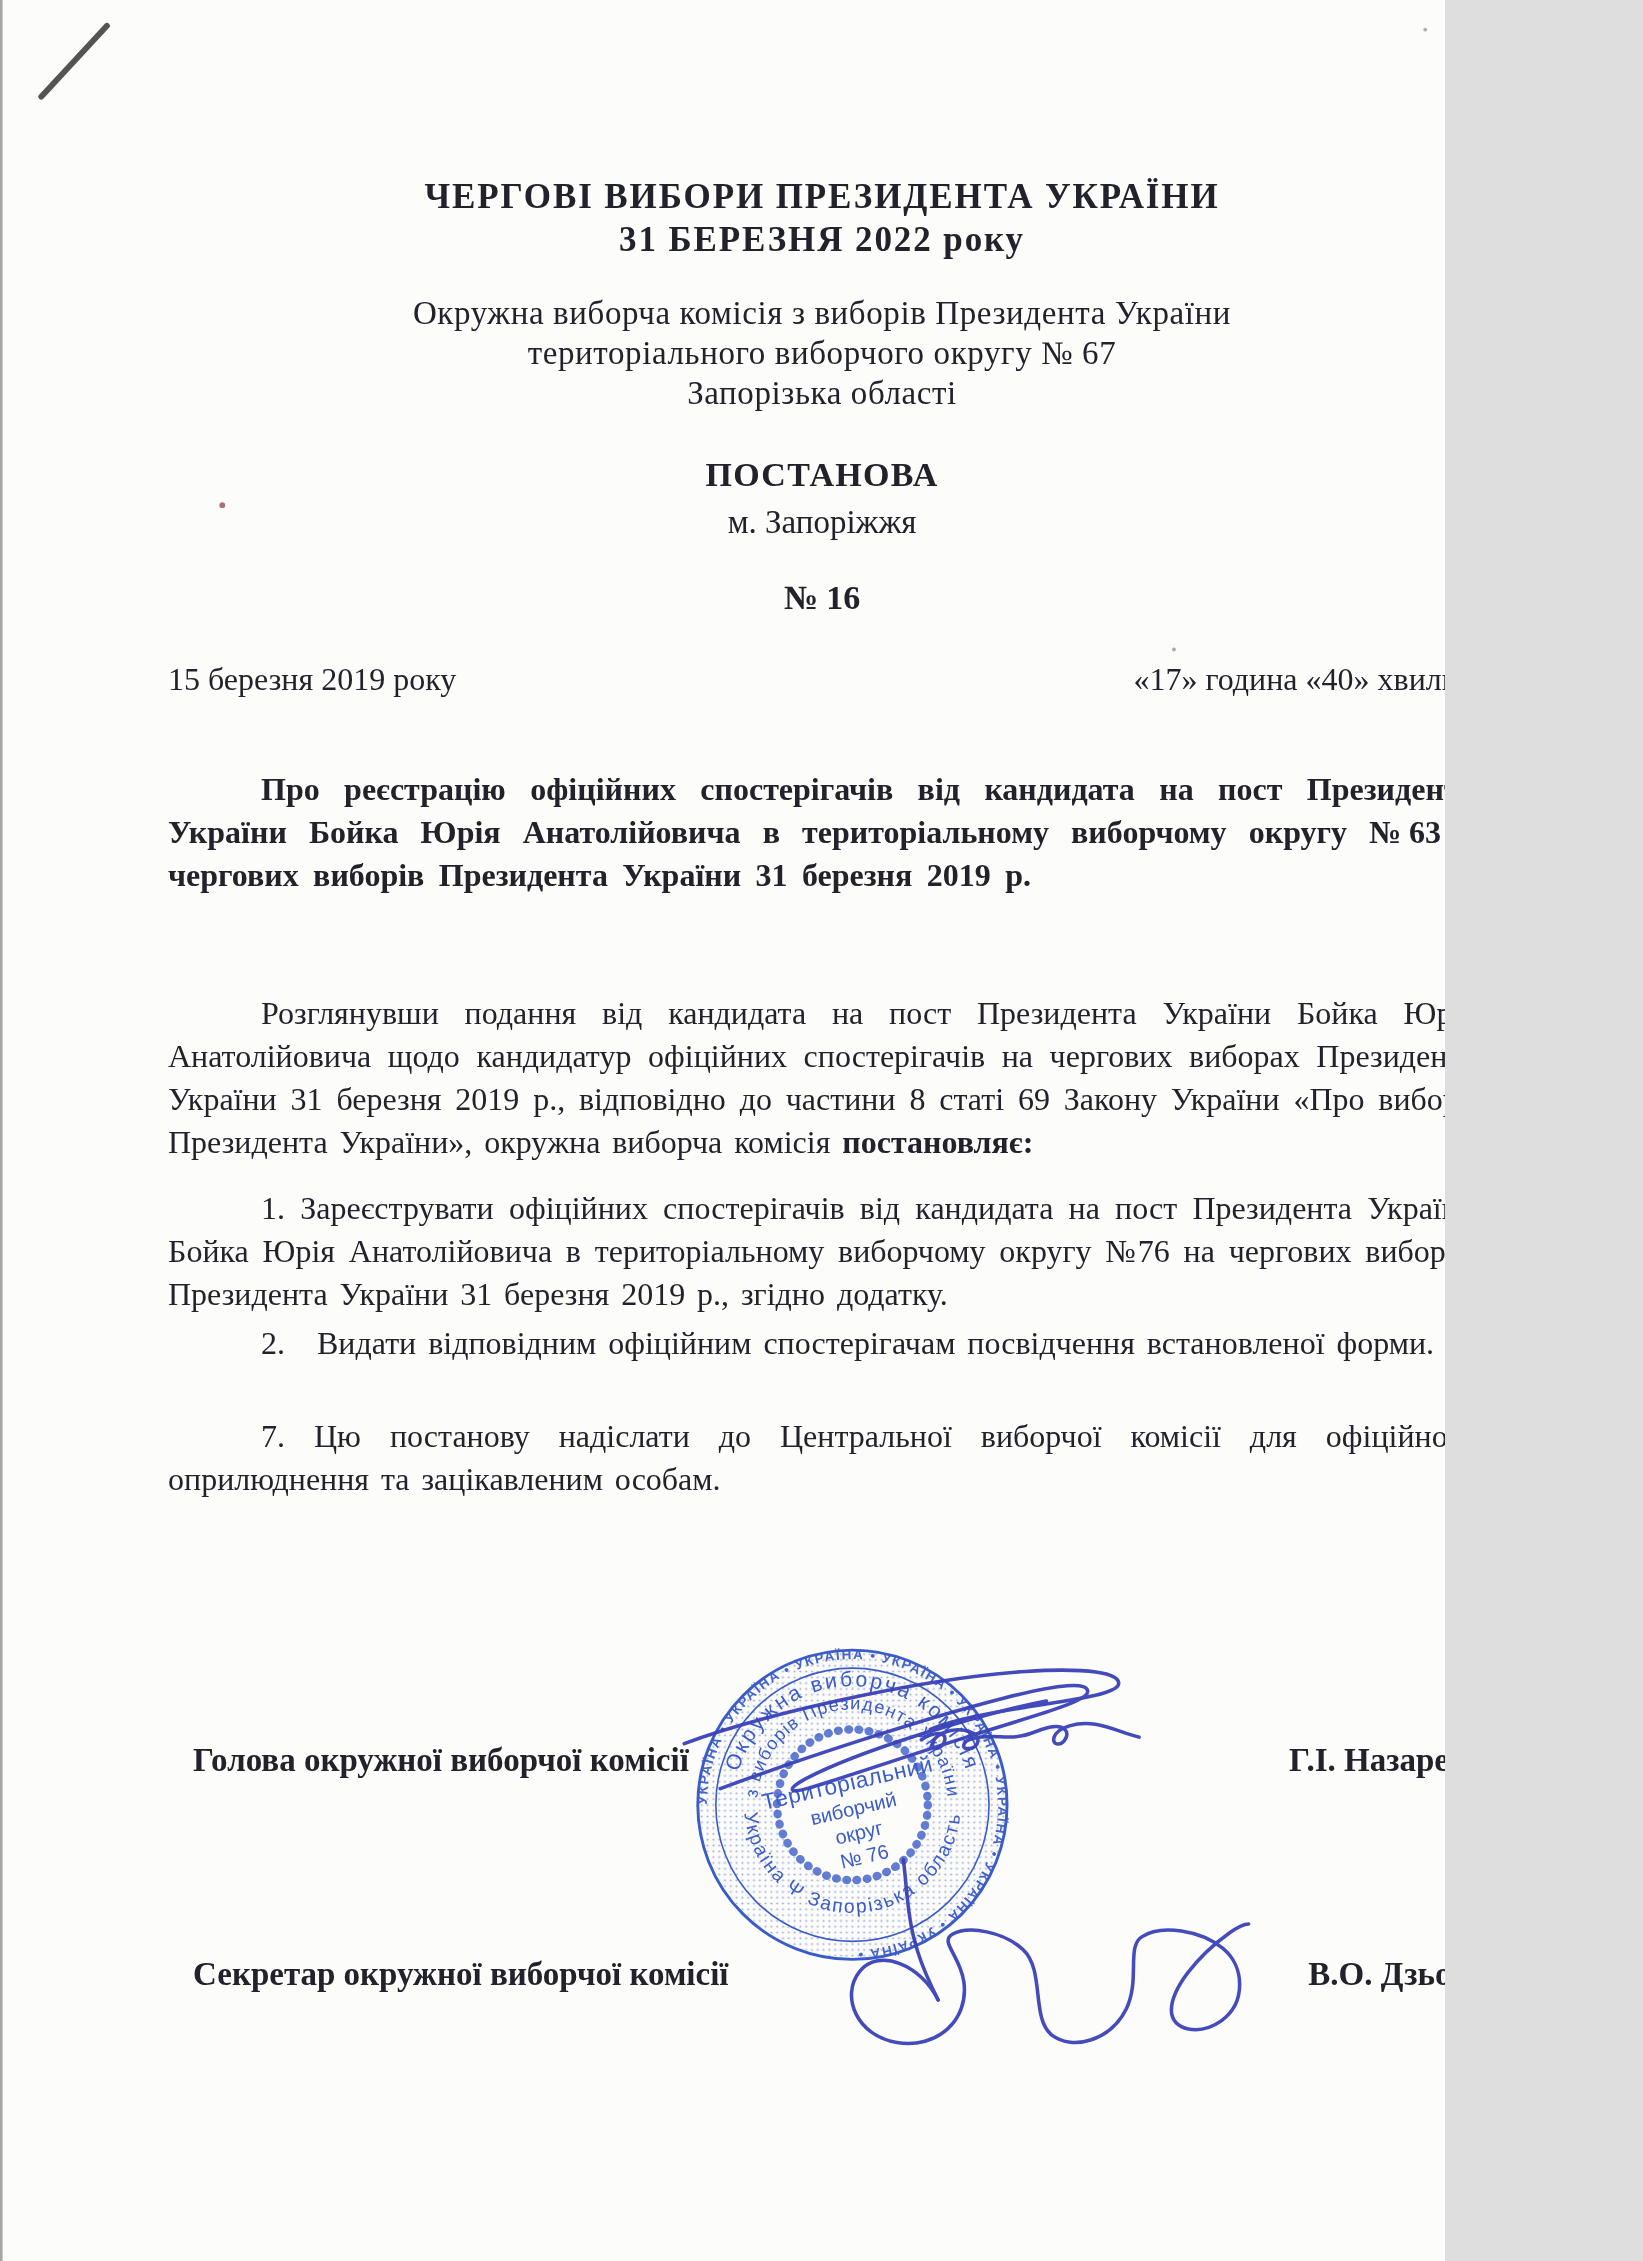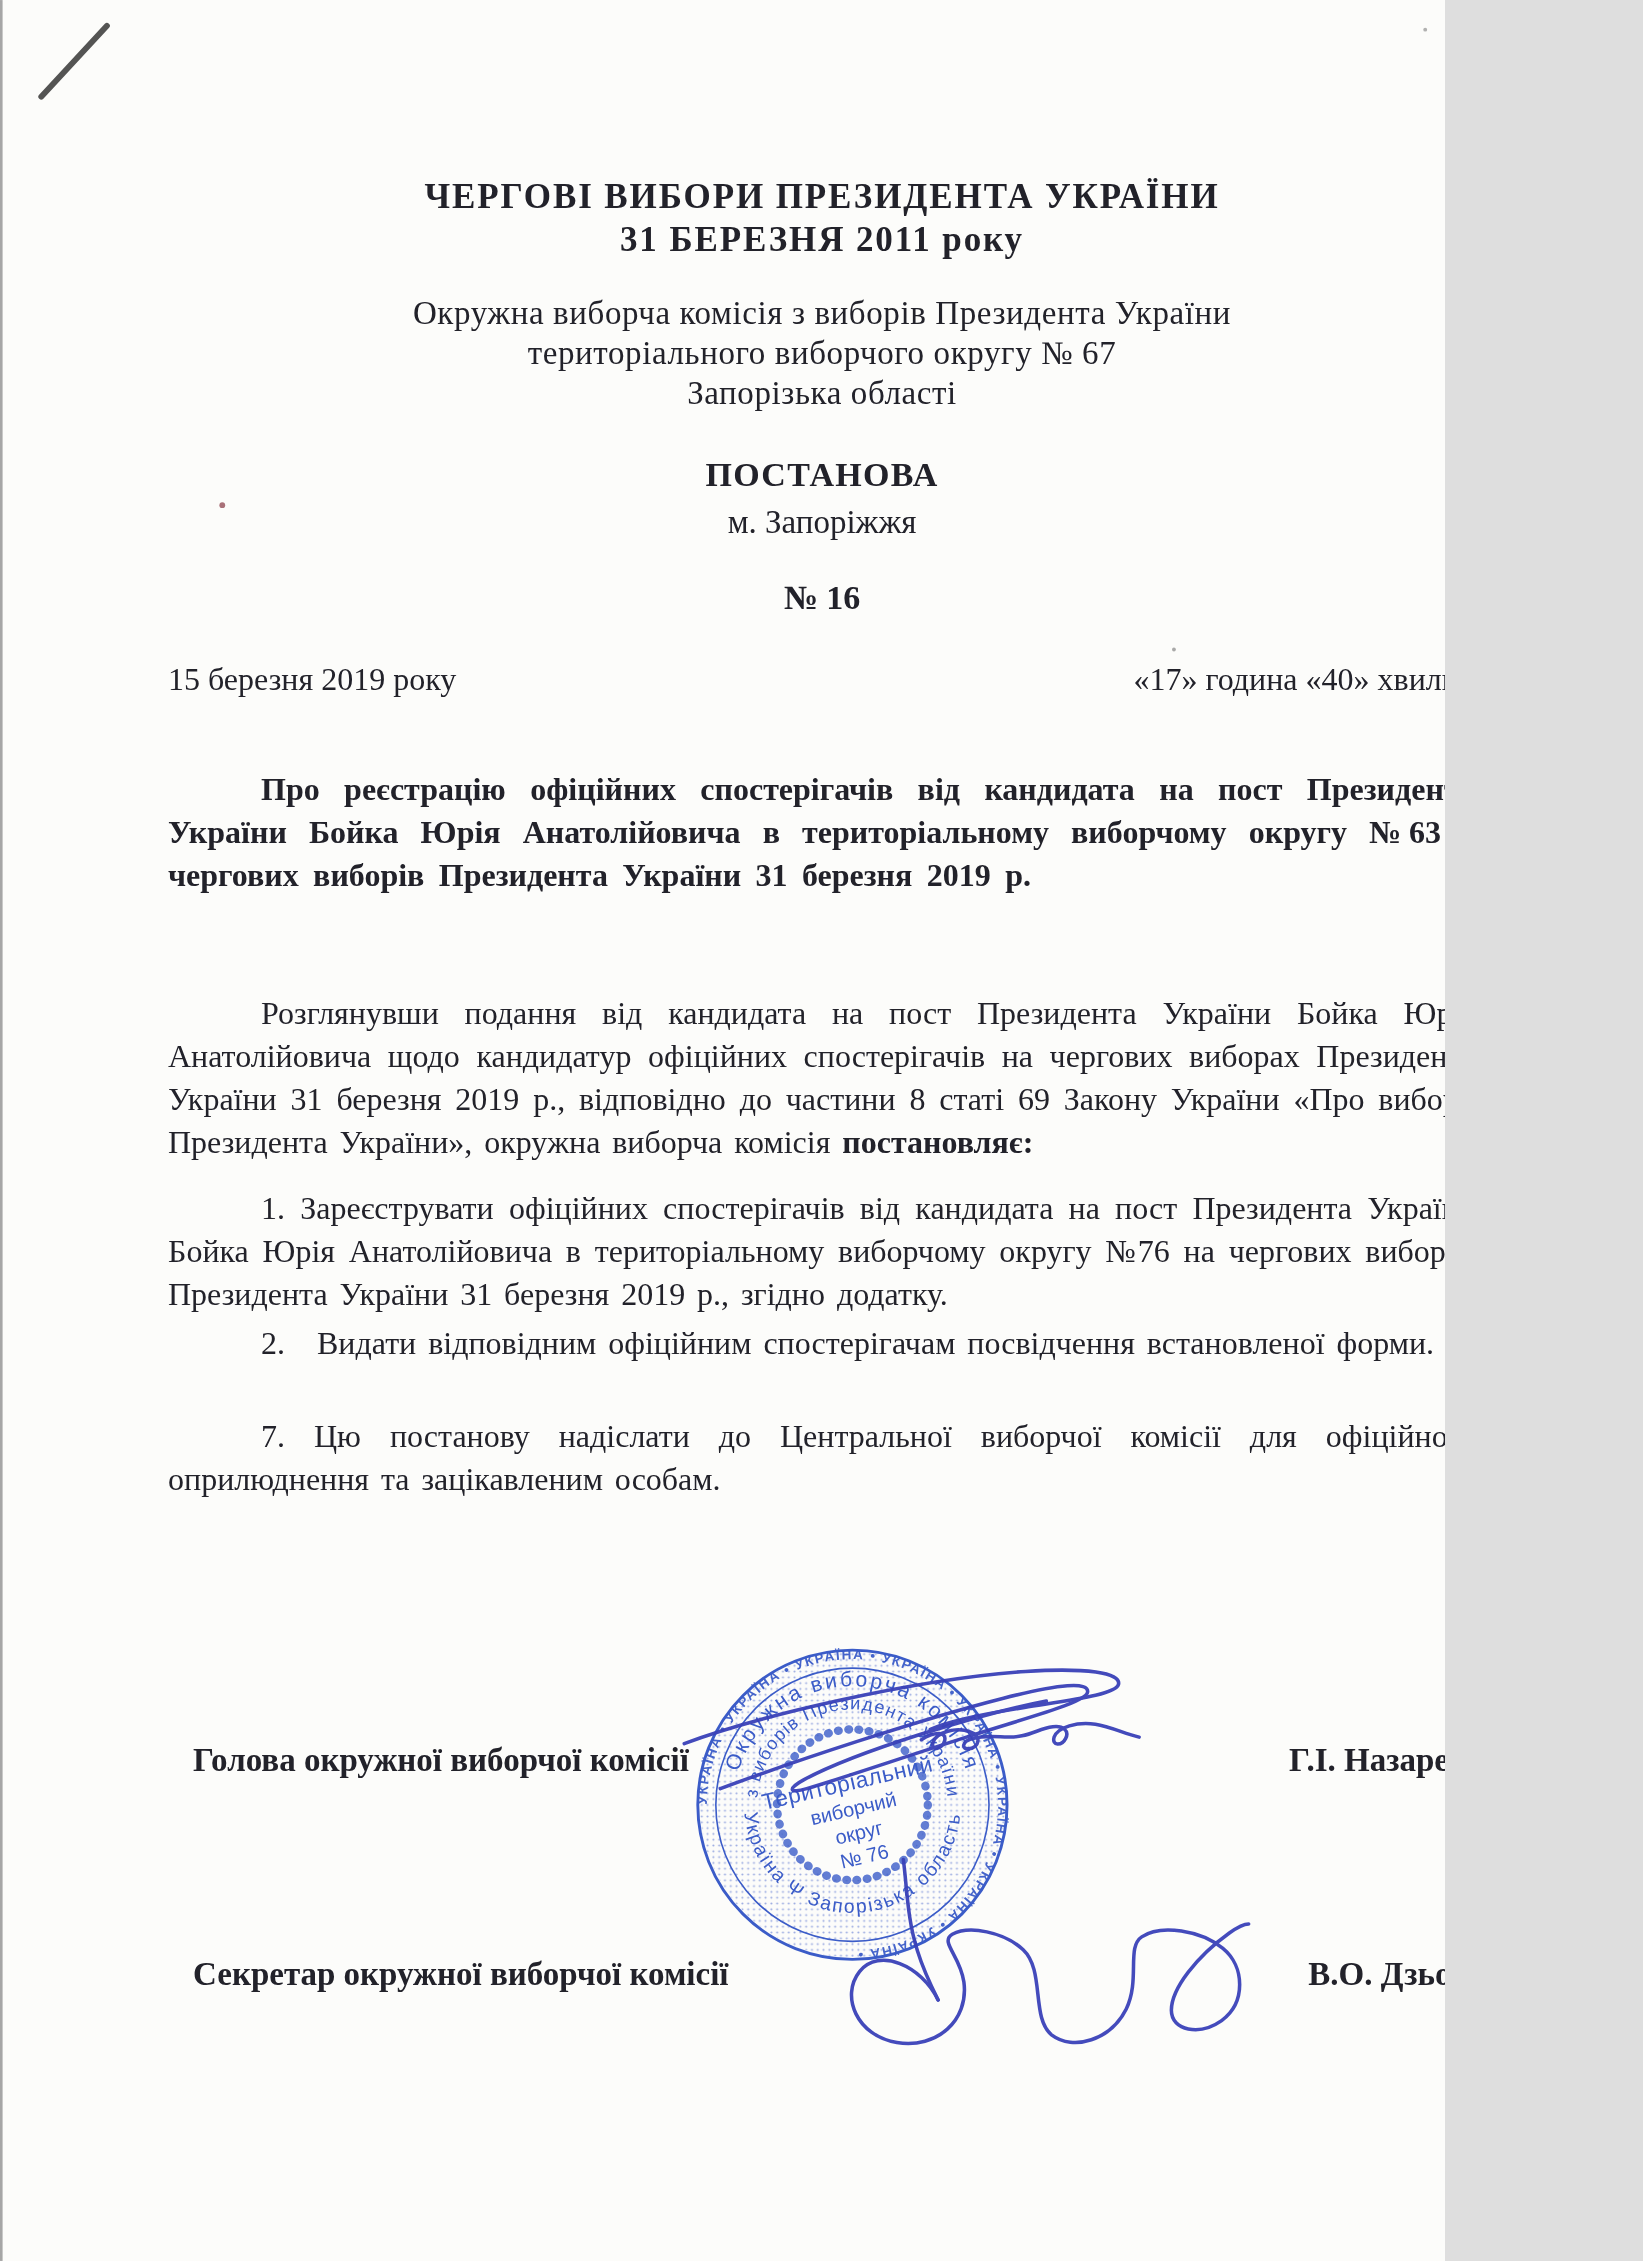--- a/index.html
+++ b/index.html
@@ -38,21 +38,21 @@
   }
   .overlay{position:absolute;left:0;top:0;pointer-events:none;}
 </style>
 </head>
 <body>
 
 <div class="page">
 
   <div class="blk centered title" style="top:175px;">
     <div>ЧЕРГОВІ ВИБОРИ ПРЕЗИДЕНТА УКРАЇНИ</div>
-    <div>31 БЕРЕЗНЯ 2011 року</div>
+    <div>31 БЕРЕЗНЯ 2022 року</div>
   </div>
 
   <div class="blk centered org" style="top:293px;">
     <div>Окружна виборча комісія з виборів Президента України</div>
     <div>територіального виборчого округу № 67</div>
     <div>Запорізька області</div>
   </div>
 
   <div class="blk centered city" style="top:504px;">м. Запоріжжя</div>
   <div class="blk centered doctype" style="top:456px;">ПОСТАНОВА</div>

